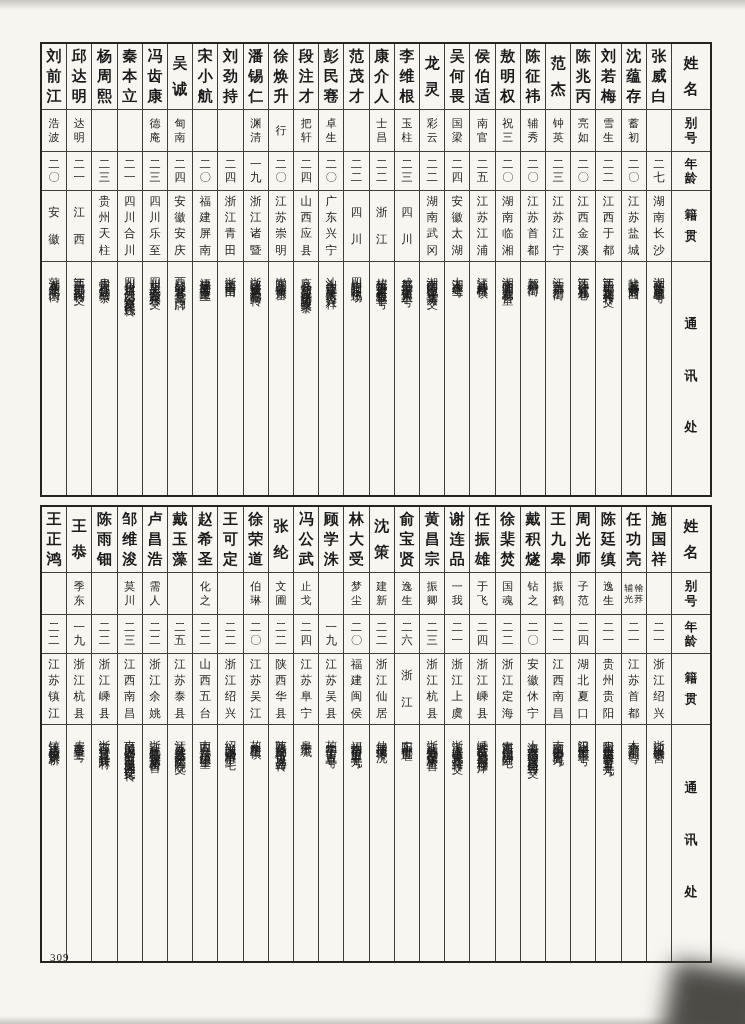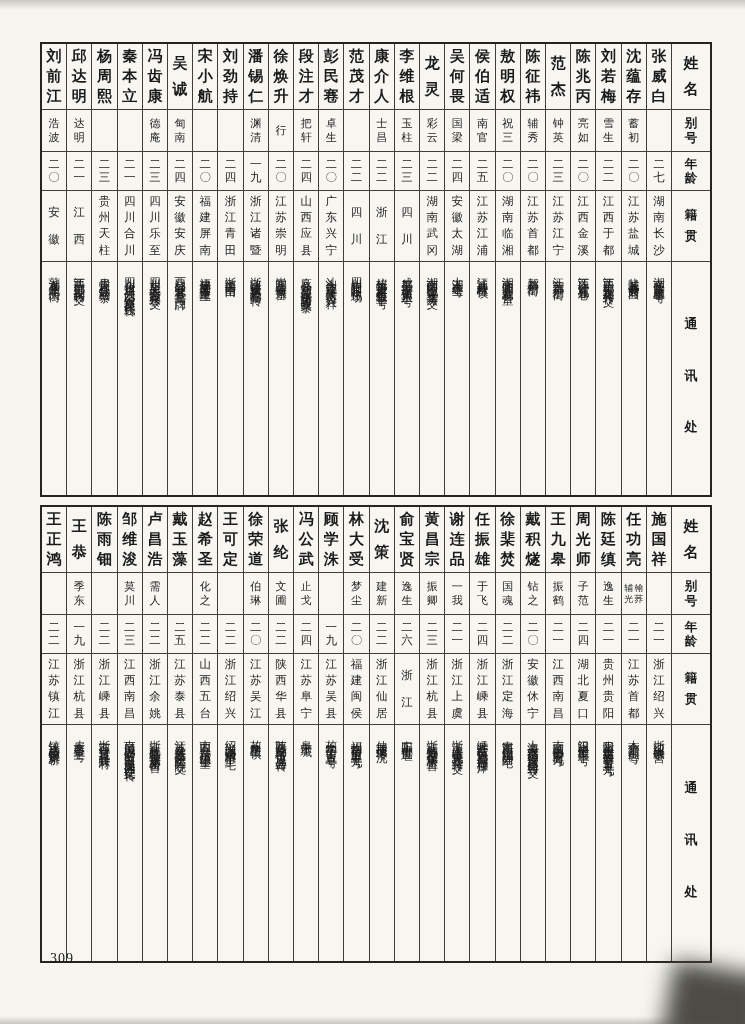--- a/index.html
+++ b/index.html
@@ -26,21 +26,21 @@
   .c-native{height:71px;justify-content:space-evenly;font-size:11.5px;line-height:1;}
   .c-addr{flex:1 1 auto;border-bottom:none;justify-content:flex-start;align-items:center;padding-top:6px;}
   .vtext{writing-mode:vertical-rl;text-orientation:upright;font-size:11.5px;
         letter-spacing:2px;line-height:1.05;}
   .header-col .cell{font-weight:bold;}
   .header-col .c-alias,.header-col .c-age{font-size:12.5px;}
   .header-col .c-native{font-size:12.5px;justify-content:space-evenly;padding:10px 0;}
   .header-col .c-addr{justify-content:space-evenly;padding:20px 0 26px 0;font-size:13px;}
   .alias-wrap{display:flex;flex-direction:row-reverse;gap:1px;}
   .alias-wrap .mini{display:flex;flex-direction:column;font-size:9px;line-height:1.15;}
-  .page-number{position:absolute;left:50px;top:951px;font-size:14px;letter-spacing:1px;text-align:center;}
+  .page-number{position:absolute;left:50px;top:951px;font-size:11px;letter-spacing:1px;text-align:center;}
   .ch{display:block;}
 </style>
 </head>
 <body>
 
 <div class="page">
   <div class="shade-top"></div>
   <div class="dir-table" id="t0">
       <div class="col">
         <div class="cell c-name">

